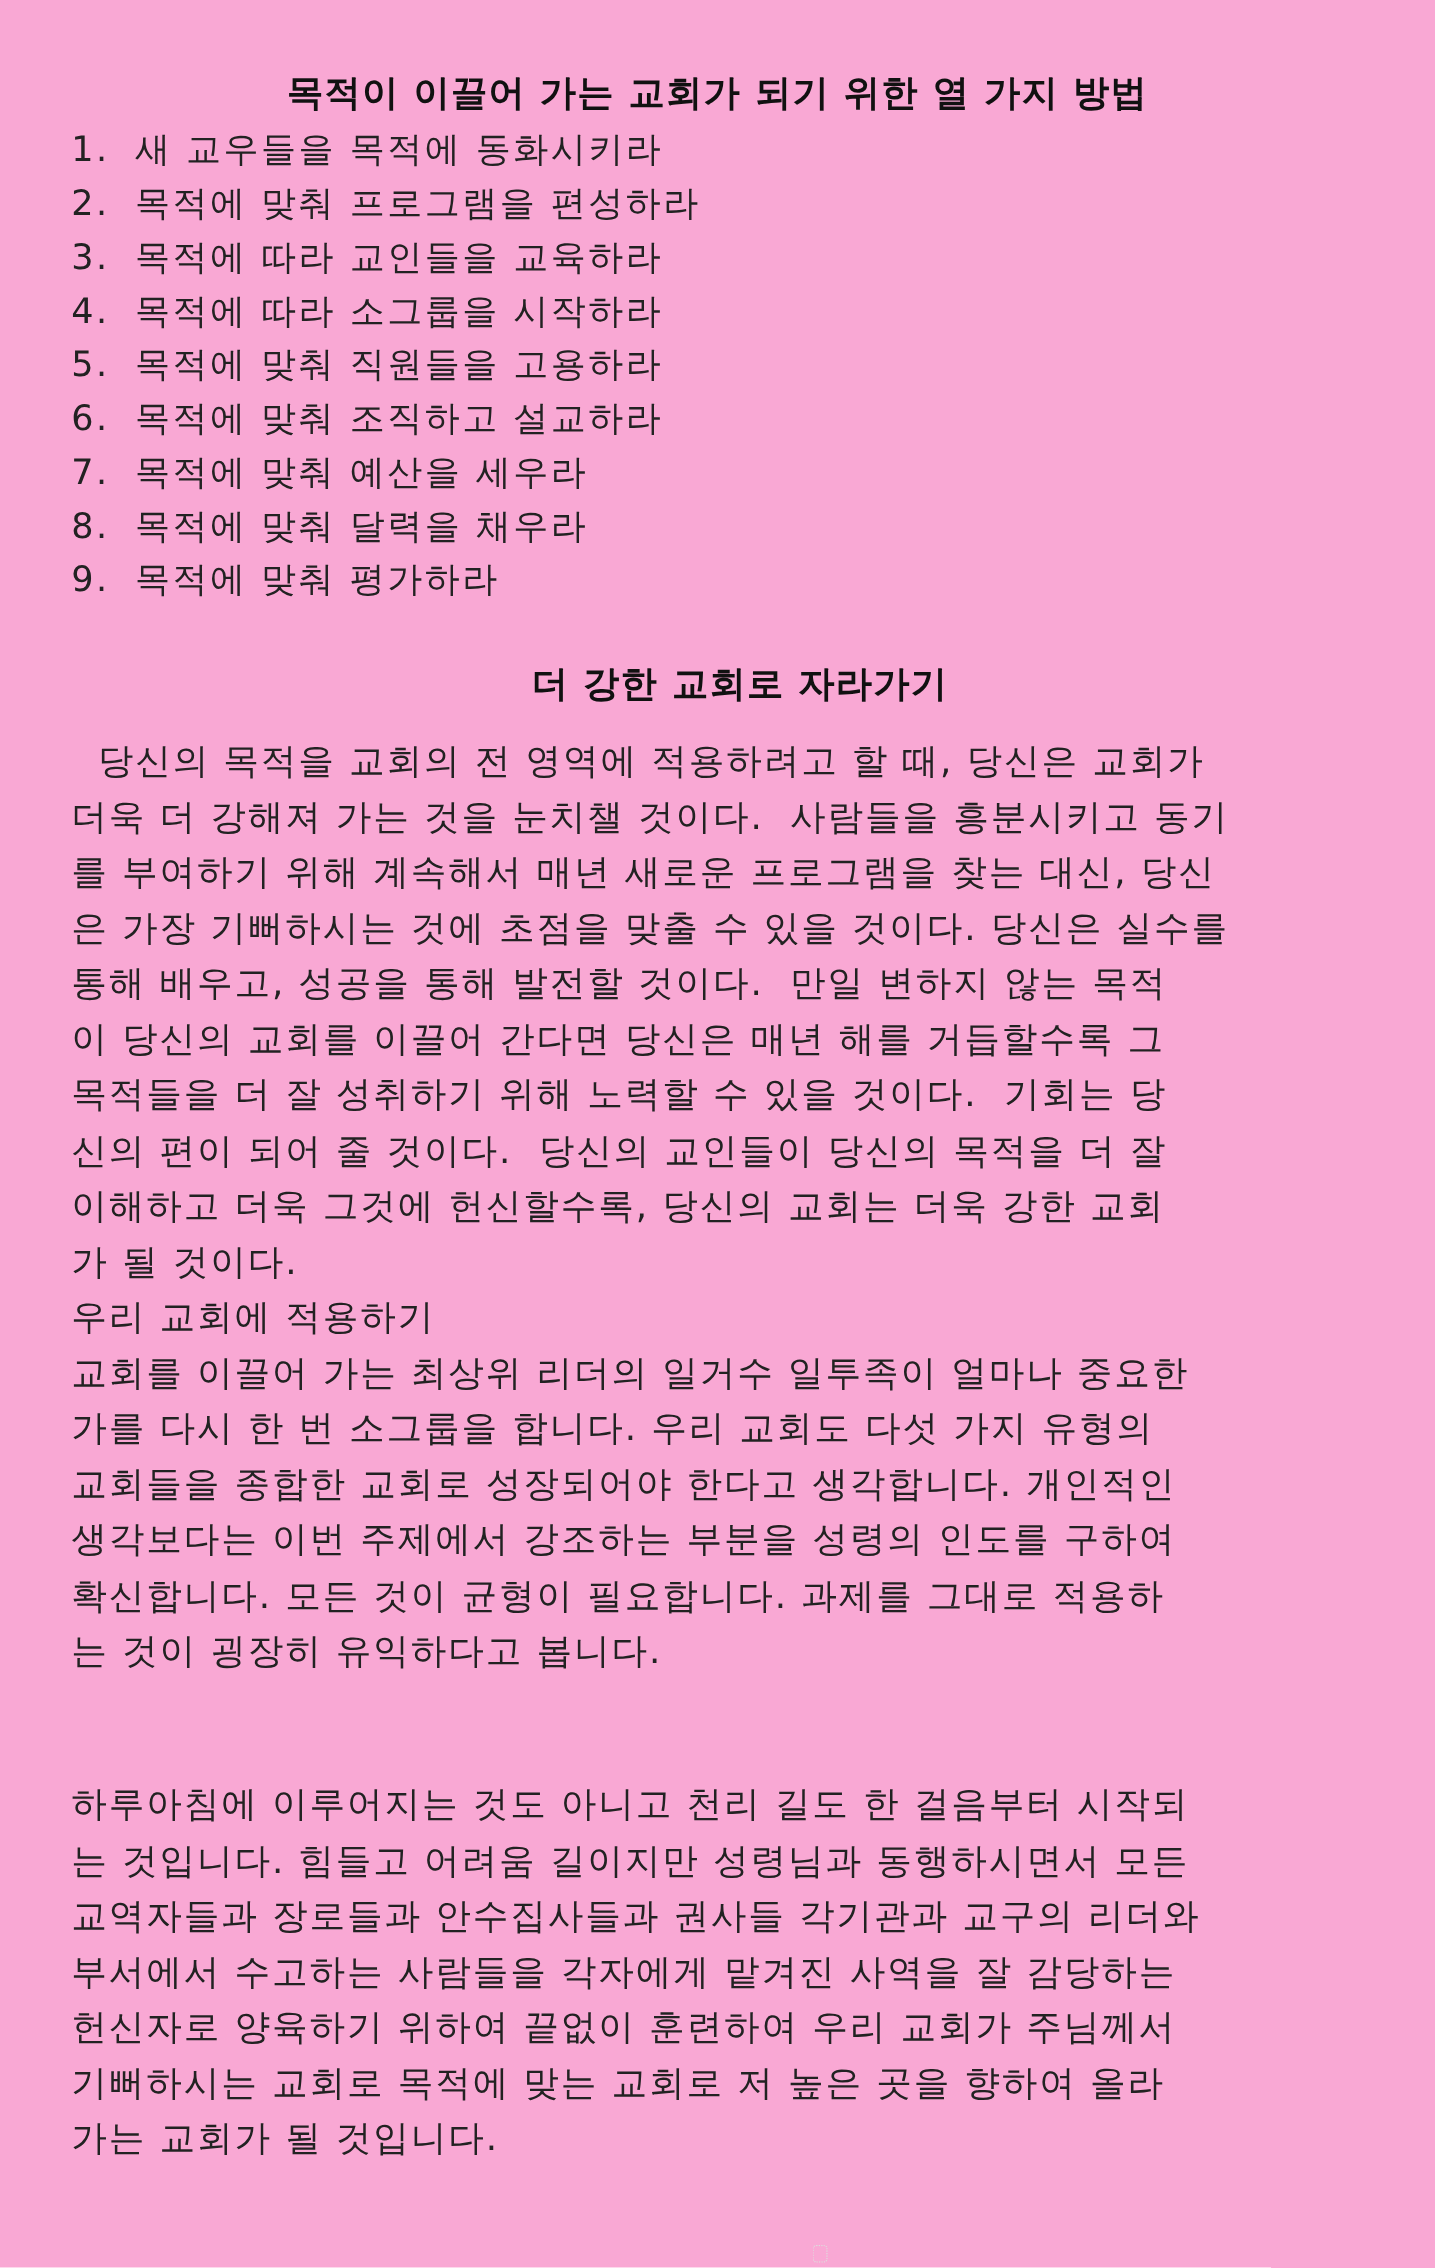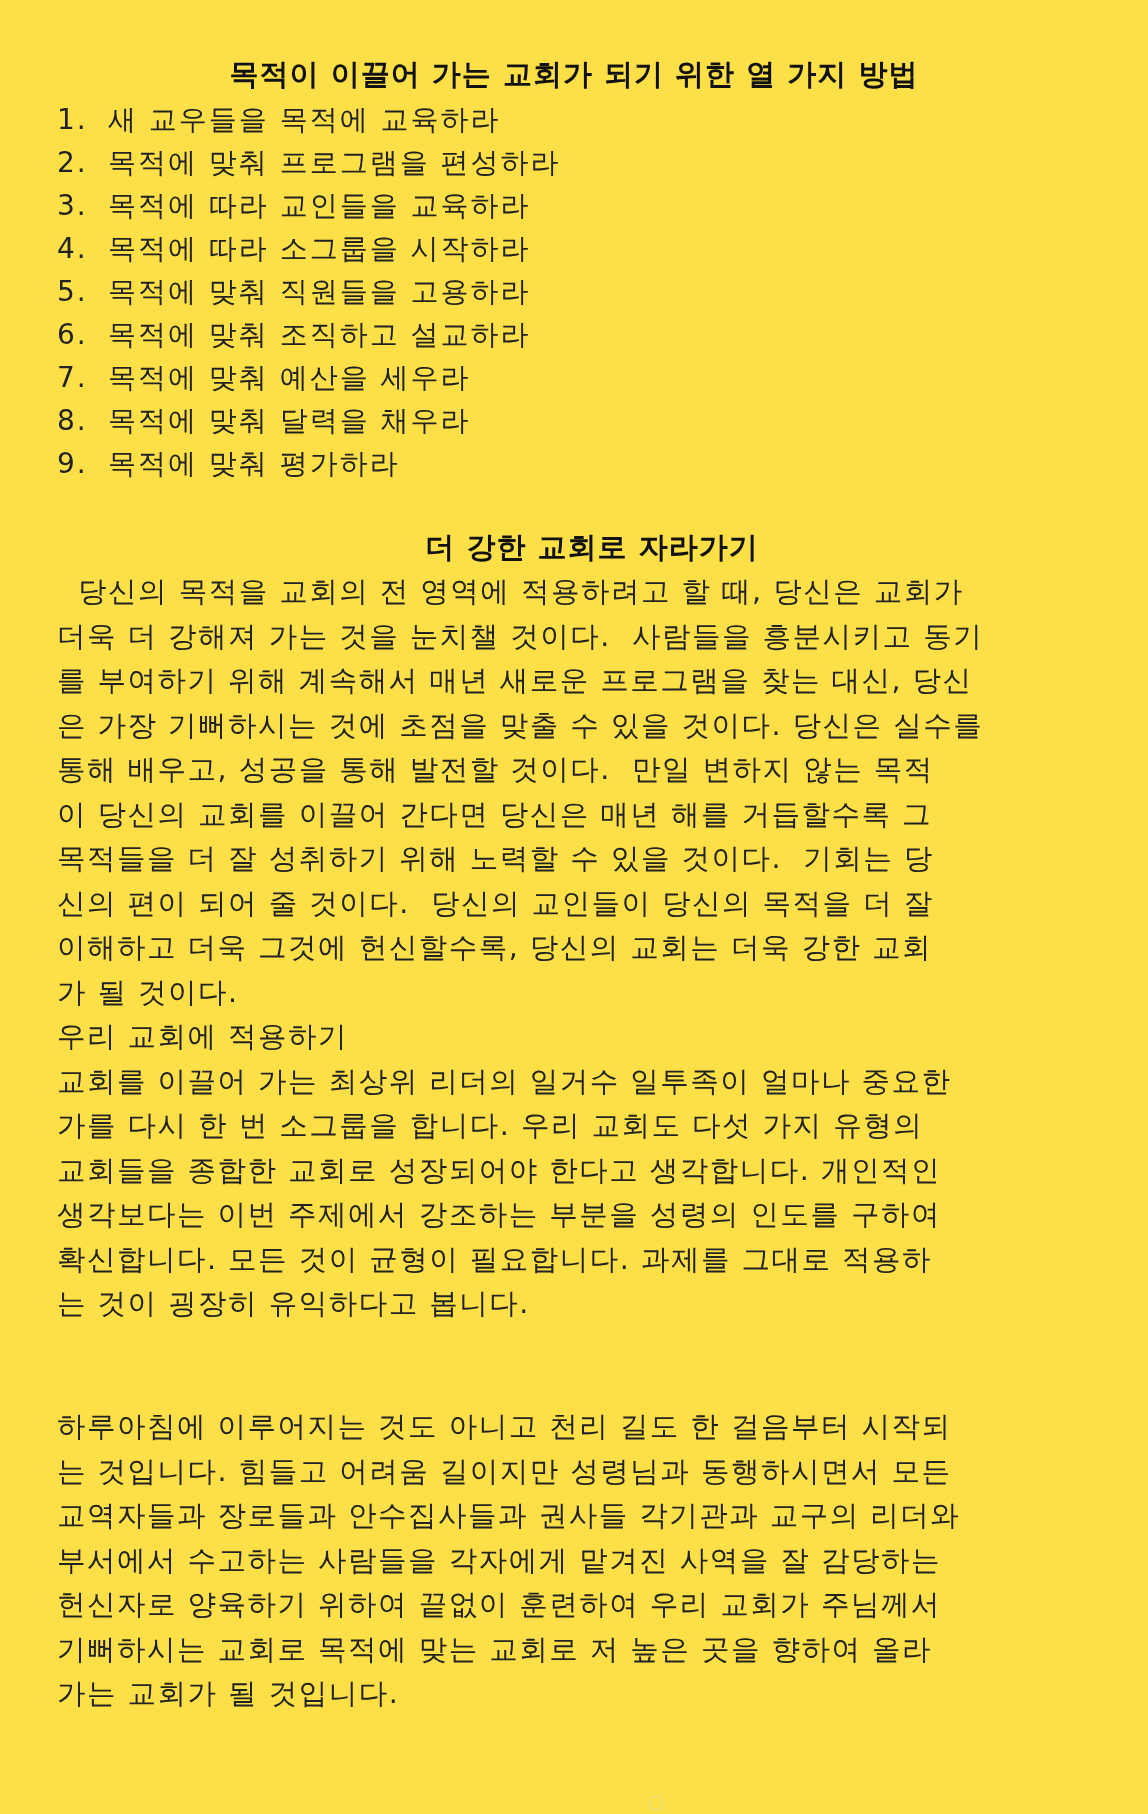--- a/index.html
+++ b/index.html
@@ -14,21 +14,21 @@
       overflow: hidden;
       color: #1a1a1a;
       font-family: "DejaVu Sans", "Liberation Sans", sans-serif;
     }
     .page {
       position: absolute;
       left: 0;
       top: 0;
       width: 1148px;
       height: 1814px;
-      background: #fde047;
+      background: #f9a8d4;
     }
     .title {
       position: absolute;
       left: 0;
       width: 1148px;
       text-align: center;
       font-weight: bold;
       font-size: 29px;
       letter-spacing: 1px;
       color: #111;
@@ -51,20 +51,21 @@
       letter-spacing: 2px;
       white-space: pre;
       color: #222;
     }
     .list .num { display: inline-block; width: 40px; }
 
     .block {
       position: absolute;
       left: 57px;
       width: 1040px;
+      margin-top: 17px;
     }
     .line {
       height: 44.5px;
       line-height: 44.5px;
       font-size: 28.5px;
       letter-spacing: 1.5px;
       white-space: pre;
       color: #222;
     }
     .block-1 { top: 570px; }
@@ -82,21 +83,21 @@
     }
   </style>
 </head>
 <body>
 
 <div class="page">
 
   <div class="title title-1">목적이 이끌어 가는 교회가 되기 위한 열 가지 방법</div>
 
   <ul class="list">
-    <li><span class="num">1.</span> <span>새 교우들을 목적에 교육하라</span></li>
+    <li><span class="num">1.</span> <span>새 교우들을 목적에 동화시키라</span></li>
     <li><span class="num">2.</span> <span>목적에 맞춰 프로그램을 편성하라</span></li>
     <li><span class="num">3.</span> <span>목적에 따라 교인들을 교육하라</span></li>
     <li><span class="num">4.</span> <span>목적에 따라 소그룹을 시작하라</span></li>
     <li><span class="num">5.</span> <span>목적에 맞춰 직원들을 고용하라</span></li>
     <li><span class="num">6.</span> <span>목적에 맞춰 조직하고 설교하라</span></li>
     <li><span class="num">7.</span> <span>목적에 맞춰 예산을 세우라</span></li>
     <li><span class="num">8.</span> <span>목적에 맞춰 달력을 채우라</span></li>
     <li><span class="num">9.</span> <span>목적에 맞춰 평가하라</span></li>
   </ul>
 

